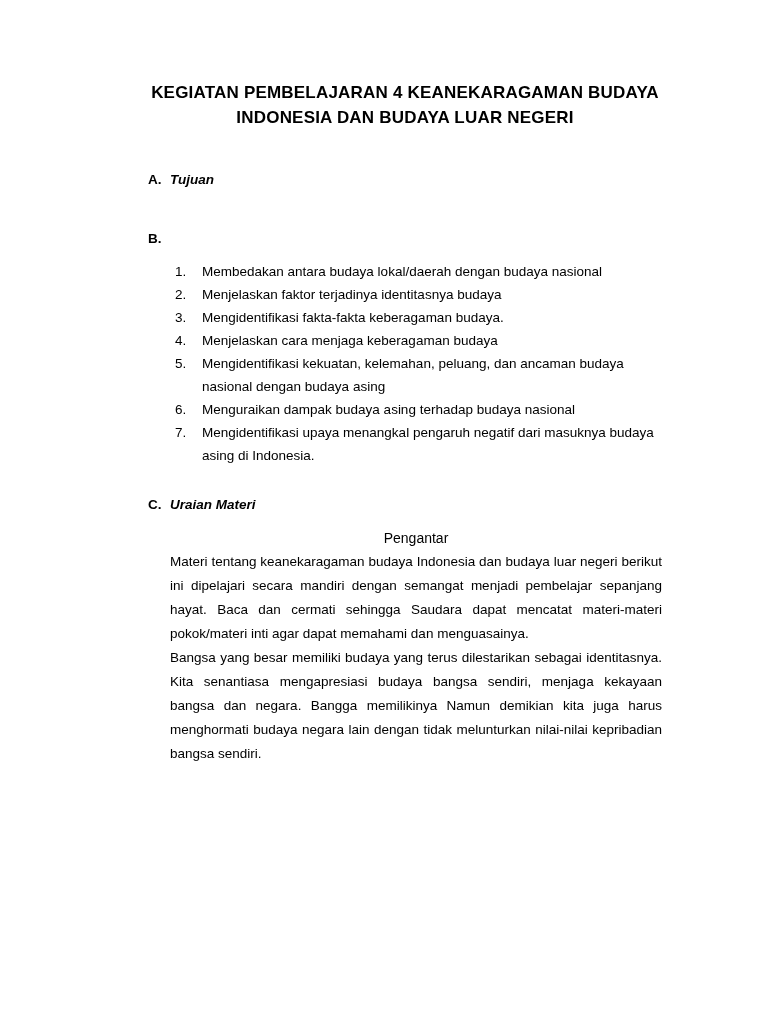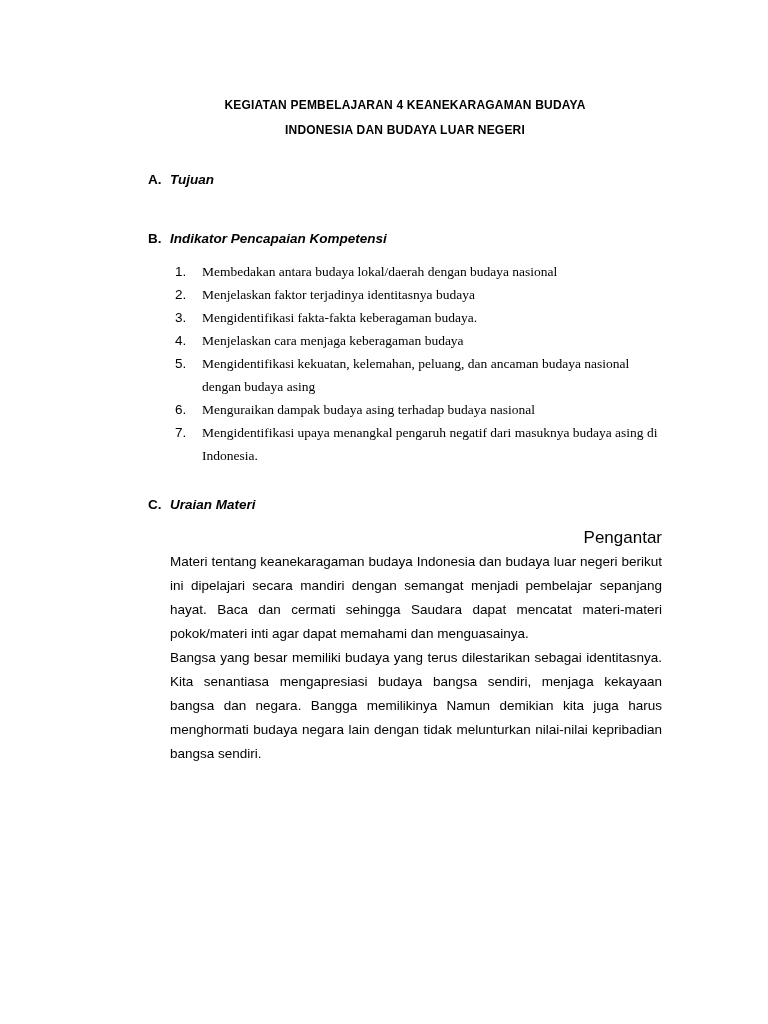--- a/index.html
+++ b/index.html
@@ -22,24 +22,24 @@
     width: 768px;
     height: 1024px;
     background: #ffffff;
     overflow: hidden;
   }
 
   
   .doc-title {
     position: absolute;
     left: 148px;
-    top: 93px;
+    top: 80px;
     width: 514px;
     text-align: center;
-    font-size: 12px;
+    font-size: 17px;
     font-weight: bold;
     line-height: 25px;
     letter-spacing: 0.2px;
   }
   .doc-title .tline { display: block; }
 
   
   .content {
     position: absolute;
     left: 148px;
@@ -74,23 +74,23 @@
   }
   .para-tight {
     margin-left: 22px;
     font-size: 13.5px;
     line-height: 24px;
     text-align: justify;
     text-justify: inter-word;
   }
   .para-plain {
     margin-left: 22px;
-    font-size: 17px;
+    font-size: 14px;
     line-height: 24px;
-    text-align: right;
+    text-align: center;
   }
 
   
   .num-list {
     margin: 0;
     padding: 0;
     list-style: none;
   }
   .num-item {
     display: flex;
@@ -100,21 +100,20 @@
   }
   .num-marker {
     width: 27px;
     flex: 0 0 27px;
     margin-left: 27px;
     text-align: left;
   }
   .num-text {
     flex: 1 1 auto;
     text-align: left;
-    font-family: Liberation Serif, serif;
   }
 
   .gap-sm { height: 11px; }
   .gap-lg { height: 28px; }
 </style>
 </head>
 <body>
 
 <div class="page">
 
@@ -131,21 +130,20 @@
         <span class="section-title">Tujuan</span>
       </div>
       <div class="gap-sm"></div>
     </div>
 
     <div class="gap-lg"></div>
 
     <div class="section">
       <div class="section-head">
         <span class="section-letter">B.</span>
-        <span class="section-title">Indikator Pencapaian Kompetensi</span>
       </div>
       <div class="gap-sm"></div>
       <ul class="num-list">
         <li class="num-item">
           <span class="num-marker">1.</span>
           <span class="num-text">Membedakan  antara budaya lokal/daerah dengan budaya nasional</span>
         </li>
         <li class="num-item">
           <span class="num-marker">2.</span>
           <span class="num-text">Menjelaskan faktor terjadinya identitasnya budaya</span>

